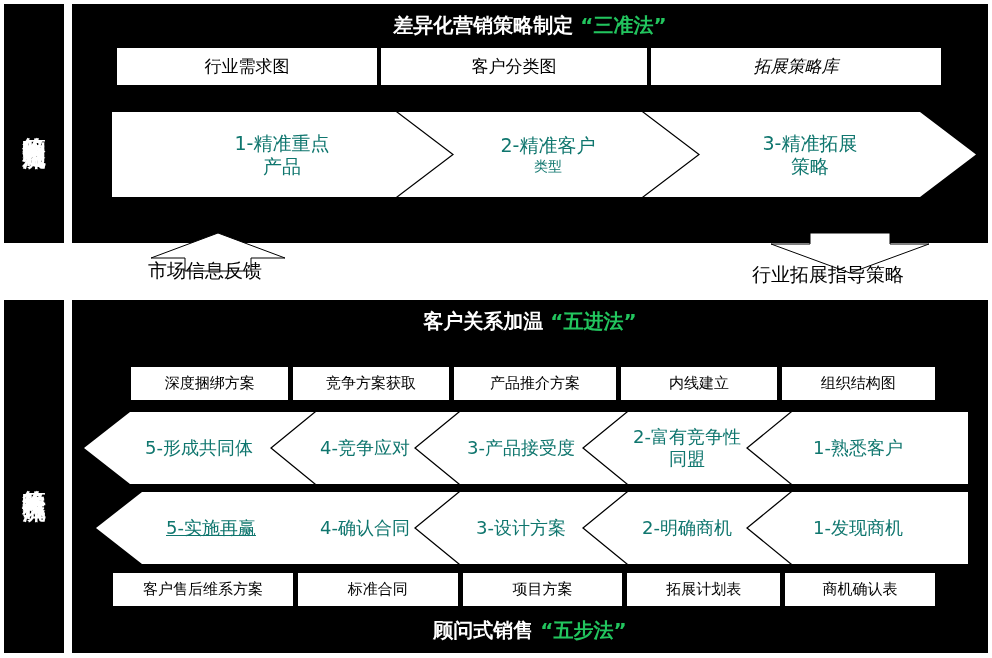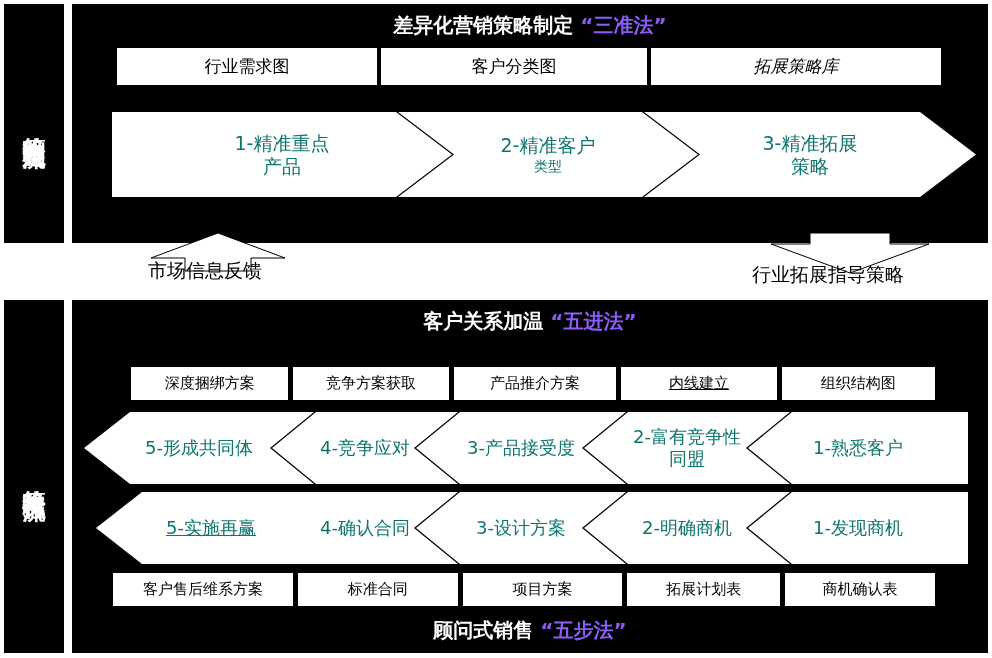--- a/index.html
+++ b/index.html
@@ -20,21 +20,21 @@
 
   
   .panel{position:absolute;background:#000000;}
   #panel-top{left:72px;top:4px;width:916px;height:239px;}
   #panel-bottom{left:72px;top:300px;width:916px;height:353px;}
 
   .panel-title{
     position:absolute;left:0;width:100%;text-align:center;
     font-size:20px;font-weight:bold;color:#ffffff;white-space:nowrap;
   }
-  .panel-title .hl{color:#8b5cf6;}
+  .panel-title .hl{color:#22c55e;}
 
   
   .boxrow{position:absolute;display:flex;}
   .boxrow .cell{
     background:#ffffff;color:#000000;border:1px solid #000000;
     display:flex;align-items:center;justify-content:center;
     box-sizing:border-box;font-size:17px;white-space:nowrap;
   }
   .boxrow.gap3 .cell{margin-right:2px;}
   .boxrow.gap3 .cell:last-child{margin-right:0;font-style:italic;}
@@ -133,21 +133,21 @@
   <div class="boxrow small" id="bottom-tools-top" style="left:58px;top:66px;width:806px;height:35px;">
     <div class="cell" style="width:160px;">
       <span>深度捆绑方案</span>
     </div>
     <div class="cell" style="width:158px;">
       <span>竞争方案获取</span>
     </div>
     <div class="cell" style="width:165px;">
       <span>产品推介方案</span>
     </div>
-    <div class="cell" style="width:158px;text-decoration:underline;">
+    <div class="cell" style="width:158px;">
       <span>内线建立</span>
     </div>
     <div class="cell" style="width:156px;">
       <span>组织结构图</span>
     </div>
   </div>
 
   <div class="chevrow" id="bottom-steps-1" style="left:12px;top:112px;width:884px;height:72px;">
 
     <div class="chev" style="left:0px;width:230px;clip-path:polygon(46px 0, 230px 0, 186px 50%, 230px 100%, 46px 100%, 0 50%);">

